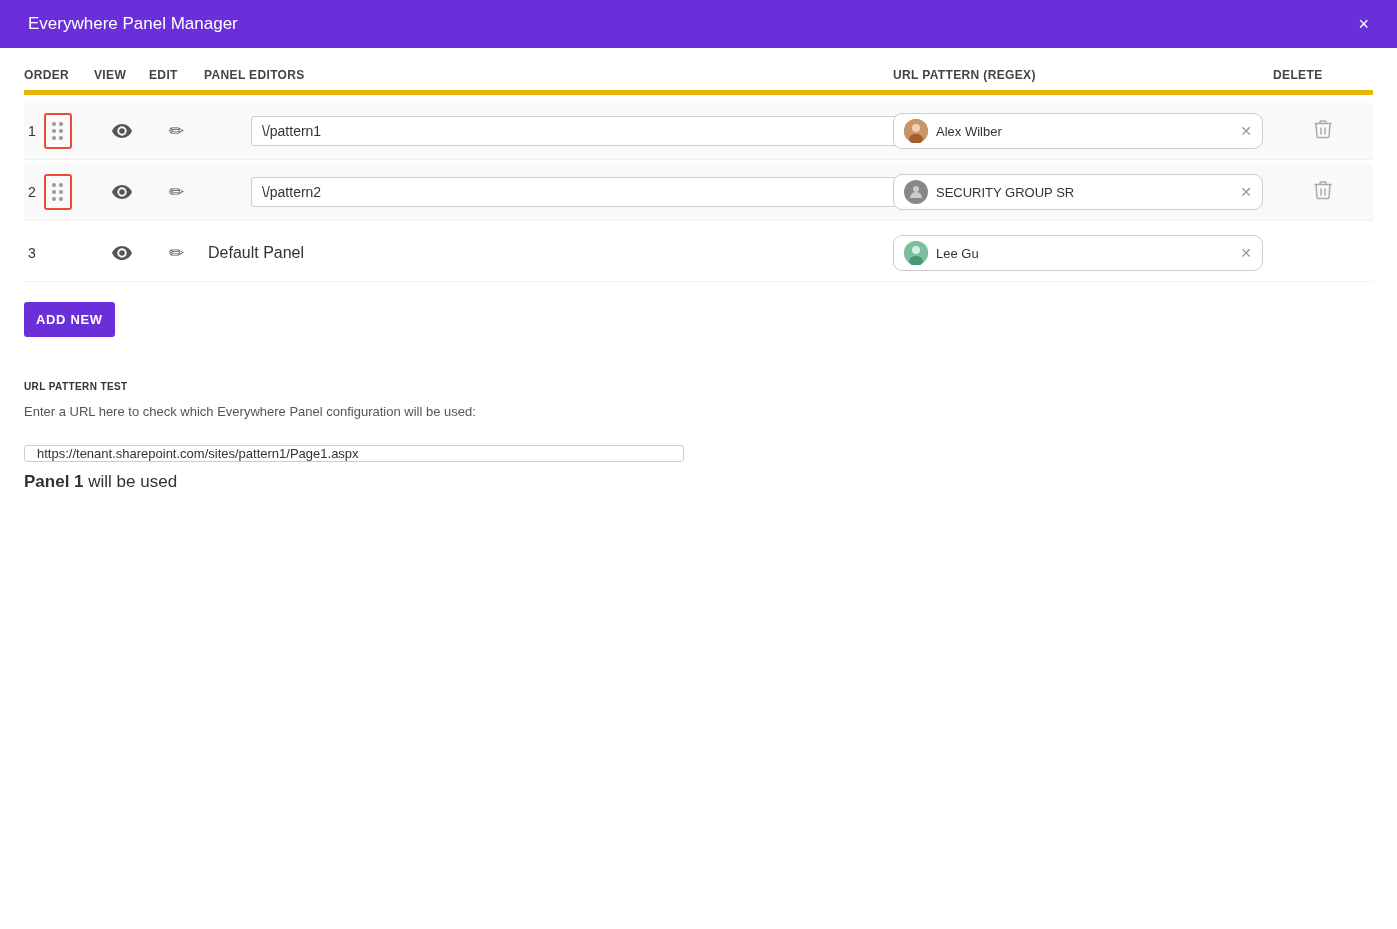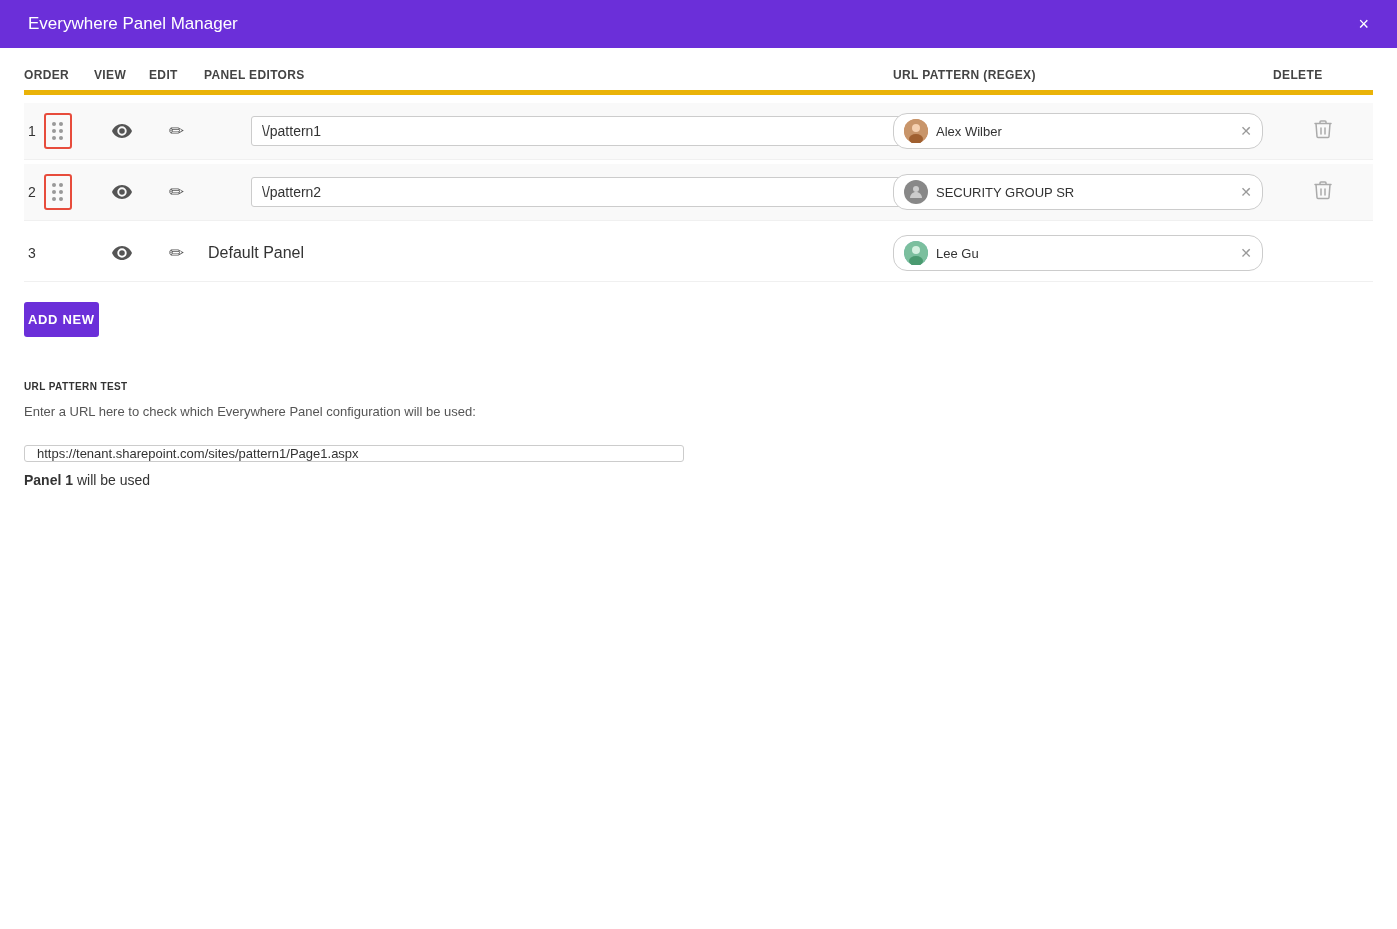--- a/index.html
+++ b/index.html
@@ -81,39 +81,39 @@
       padding: 6px 10px;
       font-size: 14px;
       color: #333;
       background: #fff;
       width: 95%;
       margin-left: 47px;
     }
 
     .panel-editors-field {
       border: 1px solid #ccc;
-      border-radius: 14px;
+      border-radius: 9px;
       padding: 5px 10px;
       display: flex;
       align-items: center;
       gap: 8px;
       background: #fff;
       width: 370px;
     }
 
     .editor-name { font-size: 13px; color: #333; flex: 1; }
     .editor-remove { color: #999; cursor: pointer; font-size: 14px; background: none; border: none; margin-left: auto; }
 
     .delete-btn { color: #aaa; cursor: pointer; font-size: 18px; background: none; border: none; }
 
     .add-new-btn {
       background: #6b2fd9;
       color: #fff;
       border: none;
-      padding: 10px 4px;
+      padding: 10px 12px;
       font-size: 13px;
       font-weight: 600;
       cursor: pointer;
       border-radius: 3px;
       margin: 20px 0;
       letter-spacing: 0.05em;
     }
 
     .section-title {
       font-size: 10px;
@@ -134,21 +134,21 @@
       border: 1px solid #ccc;
       border-radius: 3px;
       padding: 0 12px;
       font-size: 13px;
       color: #333;
       width: 660px;
       display: block;
     }
 
     .url-test-result {
-      font-size: 14px;
+      font-size: 17px;
       color: #333;
       margin-top: 10px;
     }
     .url-test-result strong { font-weight: 700; }
 
     .order-cell {
       display: flex;
       align-items: center;
       gap: 8px;
     }

